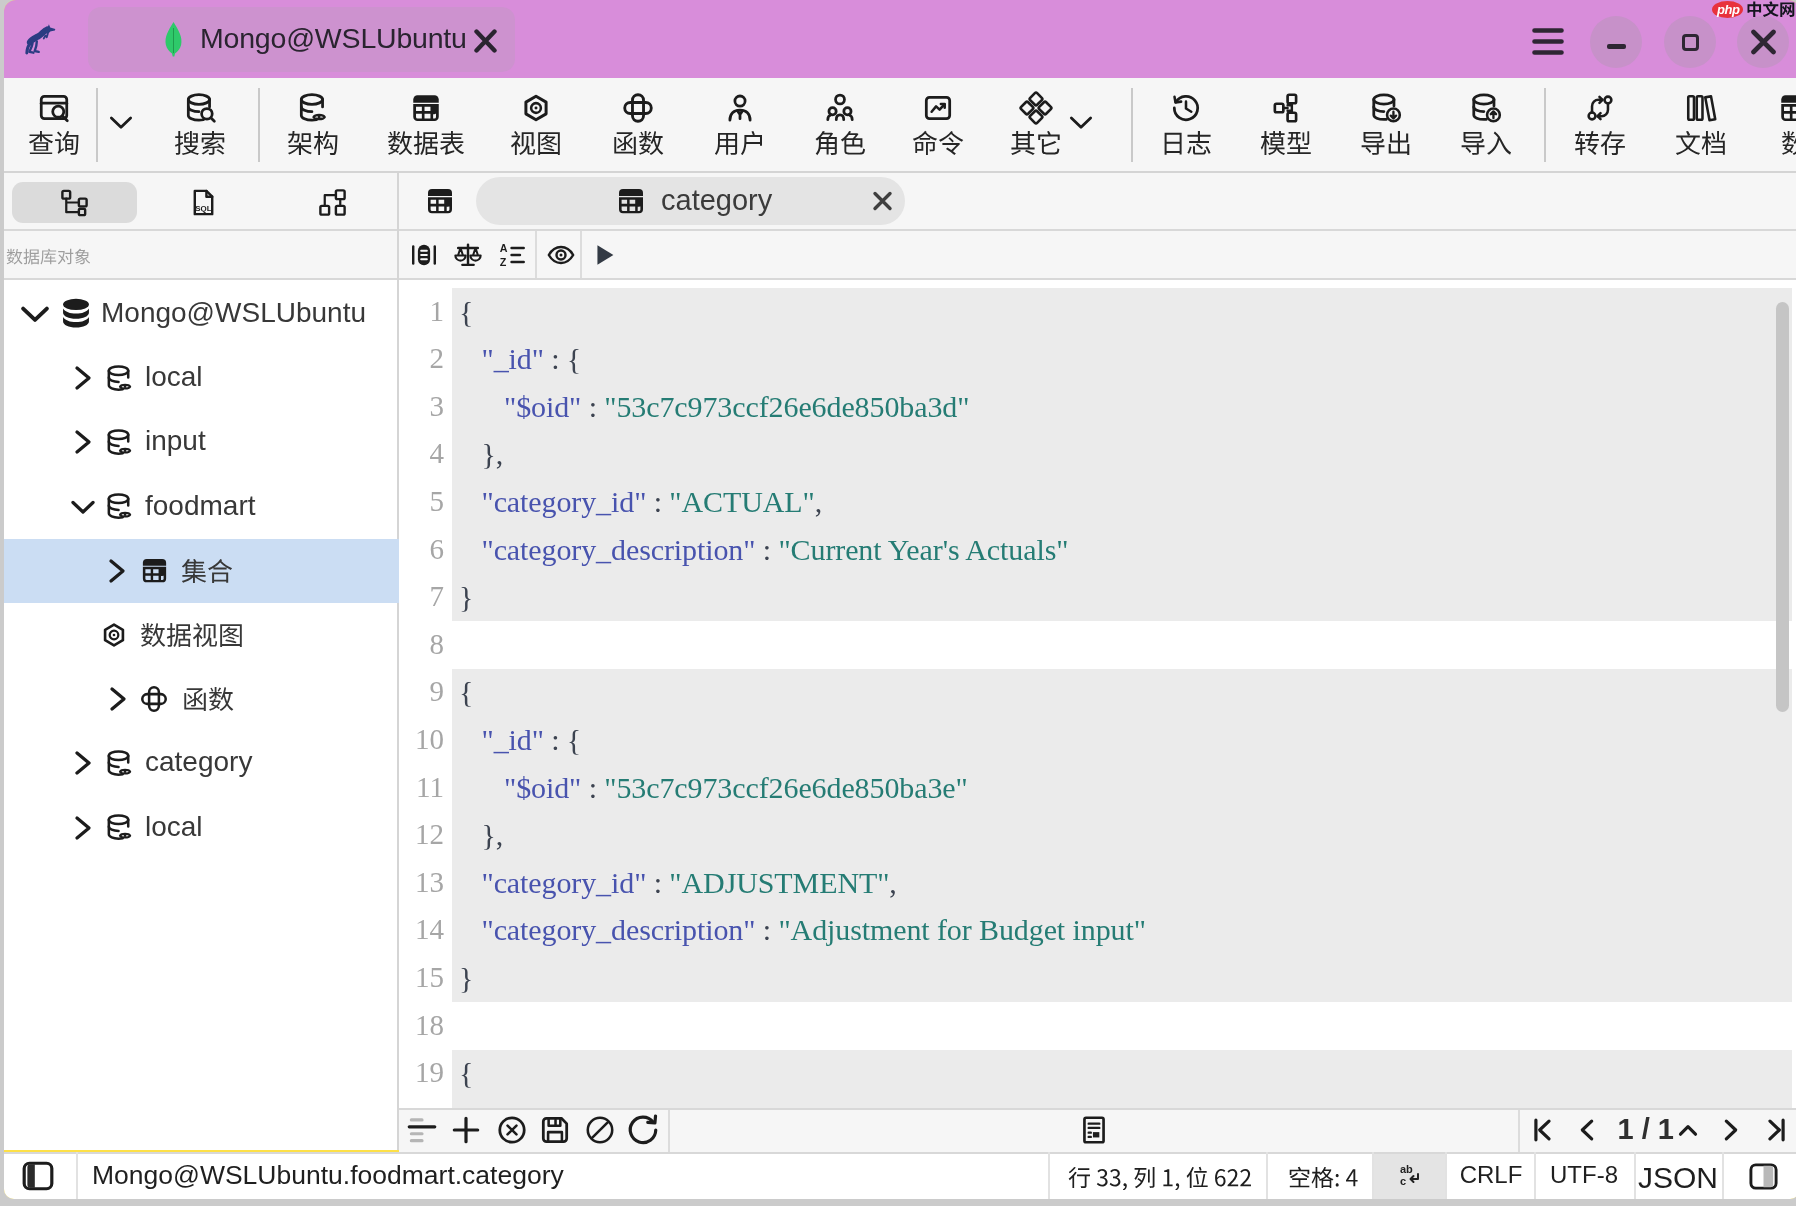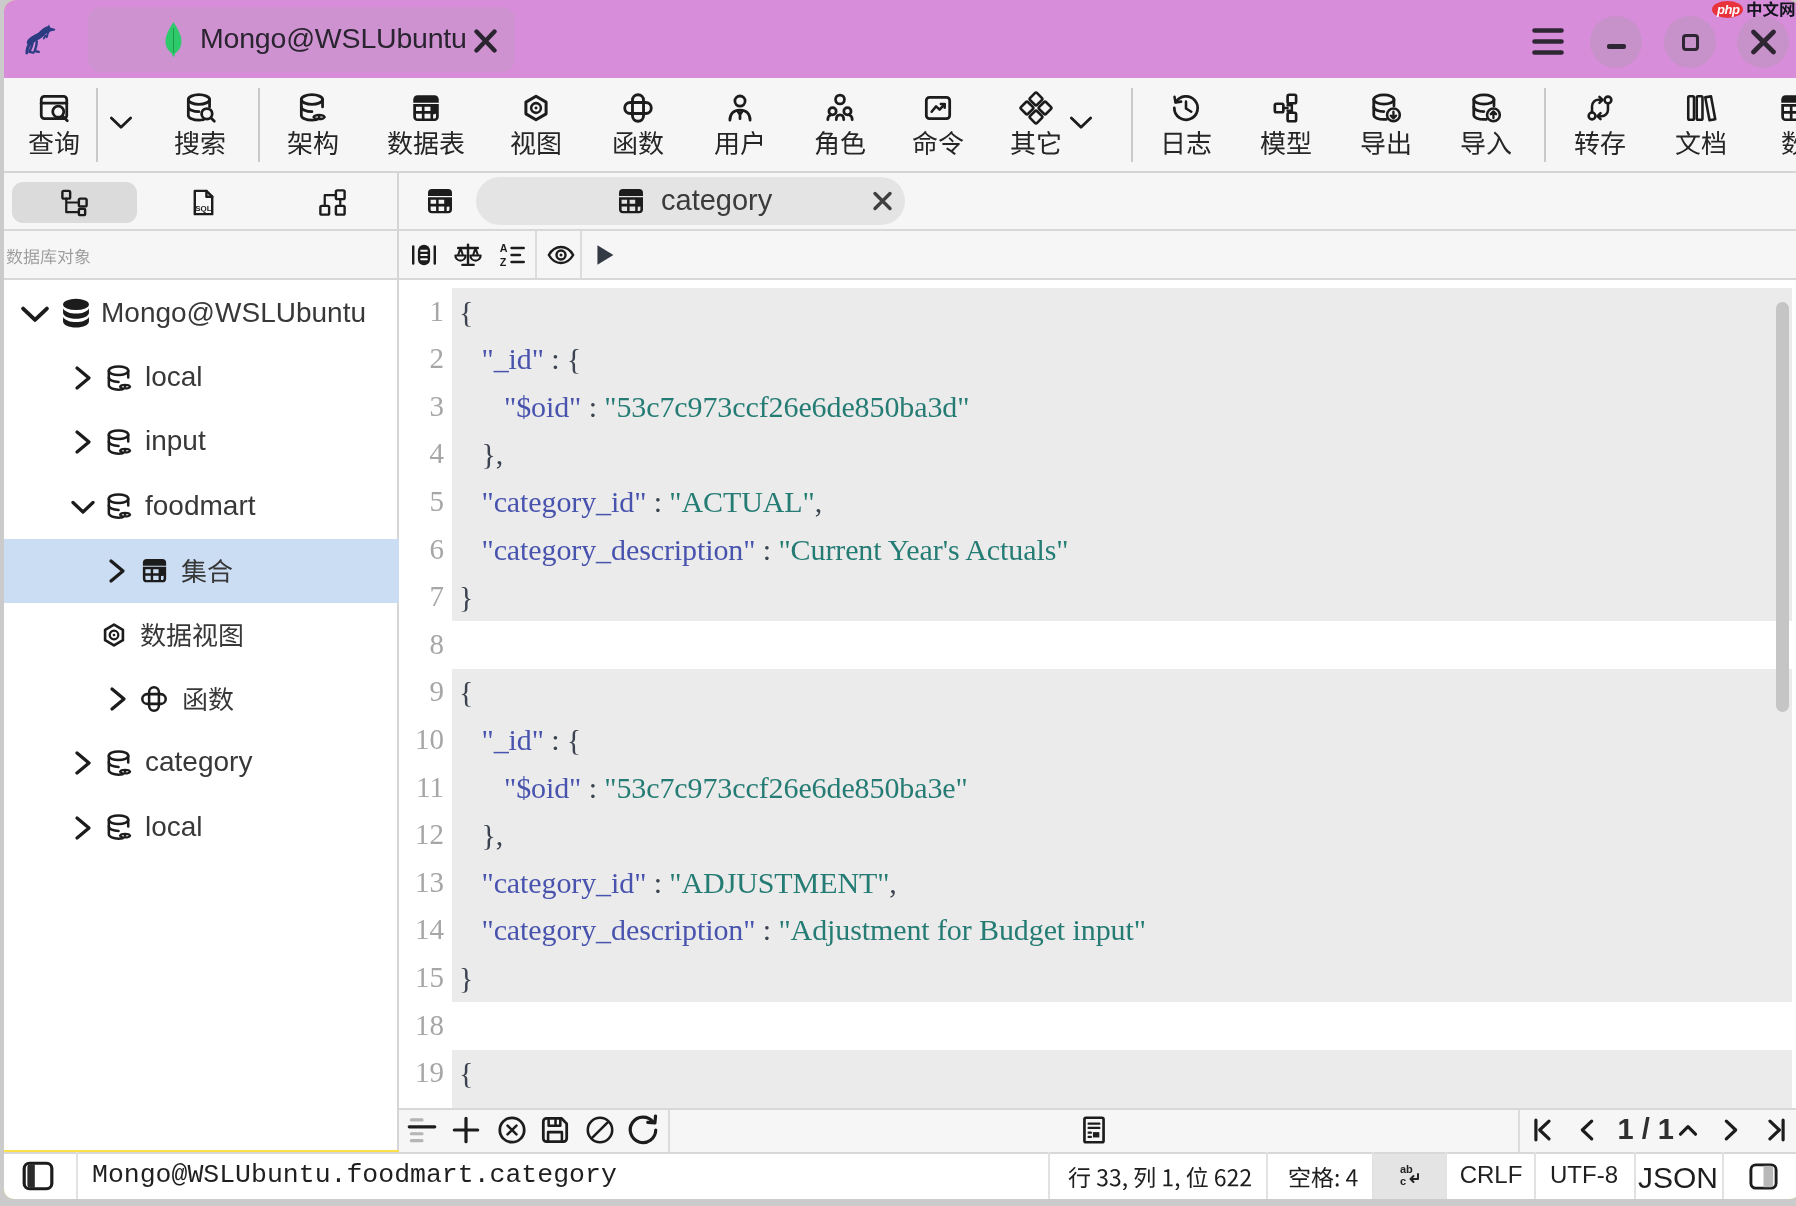--- a/index.html
+++ b/index.html
@@ -456,21 +456,21 @@
 <svg style="position:absolute;left:1758.0px;top:1115.0px" width="30.0" height="30.0" viewBox="0 0 32 32" fill="none" stroke="#1c1c1c" stroke-width="2.6" stroke-linecap="round" stroke-linejoin="round">
       <path d="M22.5 5.5 v21 M8.5 6.5 l10 9.5 -10 9.5" stroke-width="3.4"></path>
     </svg>
 <div class="abs" style="left:1600px;top:1113px;width:70px;height:34px;font-size:29px;font-weight:bold;color:#2f2f2f;text-align:right">1 / 1</div>
 <div class="abs" style="left:0;top:1152px;width:1796px;height:47px;background:#fff;border-top:2px solid #d8d8d8"></div>
 <svg style="position:absolute;left:17.0px;top:1159.0px" width="34.0" height="34.0" viewBox="0 0 32 32" fill="none" stroke="#1c1c1c" stroke-width="2.6" stroke-linecap="round" stroke-linejoin="round">
       <rect x="3" y="4" width="26" height="24" rx="5" stroke-width="3"></rect>
       <path d="M6 8 a3 3 0 0 1 3-3 h4 v22 h-4 a3 3 0 0 1 -3-3 Z" fill="#2b2b2b" stroke="none"></path>
     </svg>
 <div class="abs" style="left:72px;top:1152px;width:2px;height:47px;background:#e2e2e2"></div>
-<div class="abs" style="left:88px;top:1160px;width:700px;height:34px;font-family:Liberation Mono, monospace;font-size:26.5px;color:#1f1f1f">Mongo@WSLUbuntu.foodmart.category</div>
+<div class="abs" style="left:88px;top:1160px;width:700px;height:34px;font-family:Liberation Sans, sans-serif;font-size:26.5px;color:#1f1f1f">Mongo@WSLUbuntu.foodmart.category</div>
 <div class="abs" style="left:1044px;top:1152px;width:2px;height:47px;background:#e2e2e2"></div>
 <div class="abs" style="left:1262px;top:1152px;width:2px;height:47px;background:#e2e2e2"></div>
 <div class="abs" style="left:1368px;top:1152px;width:2px;height:47px;background:#e2e2e2"></div>
 <div class="abs" style="left:1441px;top:1152px;width:2px;height:47px;background:#e2e2e2"></div>
 <div class="abs" style="left:1530px;top:1152px;width:2px;height:47px;background:#e2e2e2"></div>
 <div class="abs" style="left:1630px;top:1152px;width:2px;height:47px;background:#e2e2e2"></div>
 <div class="abs" style="left:1718px;top:1152px;width:2px;height:47px;background:#e2e2e2"></div>
 <div class="abs" style="left:1370px;top:1154px;width:71px;height:45px;background:#e4e4e4"></div>
 <svg style="position:absolute;left:1063.9px;top:1165.8px" width="184.1" height="24.4" viewBox="0 -20.2 184.1 24.4">
       <path fill="#1f1f1f" d="M10 -17.9V-16.3H21.3V-17.9ZM6.1 -19.3C5 -17.7 2.7 -15.6 0.8 -14.3C1.1 -14 1.6 -13.3 1.8 -12.9C3.9 -14.4 6.3 -16.7 7.8 -18.7ZM9 -11.6V-9.9H16.7V-0.4C16.7 -0 16.6 0.1 16.1 0.1C15.7 0.1 14.2 0.1 12.5 0.1C12.8 0.6 13 1.3 13.1 1.8C15.4 1.8 16.7 1.8 17.5 1.5C18.2 1.2 18.5 0.7 18.5 -0.4V-9.9H22V-11.6ZM7.1 -14.4C5.5 -11.8 2.9 -9.1 0.6 -7.4C0.9 -7.1 1.5 -6.3 1.8 -6C2.6 -6.6 3.5 -7.5 4.4 -8.4V1.9H6.1V-10.3C7.1 -11.4 8 -12.6 8.7 -13.8Z M34.2 0.3C37.2 0.3 39.6 -1.5 39.6 -4.5C39.6 -6.8 38 -8.3 36.1 -8.8V-8.9C37.9 -9.5 39.1 -10.9 39.1 -12.9C39.1 -15.6 37 -17.2 34.1 -17.2C32.2 -17.2 30.7 -16.3 29.4 -15.2L30.6 -13.8C31.5 -14.8 32.7 -15.5 34.1 -15.5C35.8 -15.5 36.9 -14.4 36.9 -12.8C36.9 -11 35.7 -9.6 32.2 -9.6V-8C36.2 -8 37.5 -6.6 37.5 -4.6C37.5 -2.6 36.1 -1.4 34.1 -1.4C32.2 -1.4 30.9 -2.4 29.9 -3.4L28.8 -2C29.9 -0.8 31.6 0.3 34.2 0.3Z M47 0.3C50 0.3 52.4 -1.5 52.4 -4.5C52.4 -6.8 50.8 -8.3 48.8 -8.8V-8.9C50.6 -9.5 51.8 -10.9 51.8 -12.9C51.8 -15.6 49.7 -17.2 46.9 -17.2C45 -17.2 43.5 -16.3 42.2 -15.2L43.3 -13.8C44.3 -14.8 45.5 -15.5 46.8 -15.5C48.6 -15.5 49.7 -14.4 49.7 -12.8C49.7 -11 48.5 -9.6 45 -9.6V-8C48.9 -8 50.3 -6.6 50.3 -4.6C50.3 -2.6 48.9 -1.4 46.8 -1.4C44.9 -1.4 43.7 -2.4 42.7 -3.4L41.6 -2C42.7 -0.8 44.3 0.3 47 0.3Z M55.4 4.4C57.5 3.5 58.8 1.8 58.8 -0.4C58.8 -2 58.1 -2.9 57 -2.9C56.1 -2.9 55.4 -2.3 55.4 -1.4C55.4 -0.5 56.1 0 56.9 0L57.2 0C57.2 1.4 56.3 2.5 54.9 3.1Z M80 -16.7V-3.8H81.7V-16.7ZM84.7 -19.2V-0.4C84.7 -0 84.6 0.1 84.2 0.1C83.9 0.1 82.7 0.1 81.4 0.1C81.6 0.6 81.9 1.3 82 1.7C83.7 1.7 84.8 1.7 85.5 1.4C86.2 1.2 86.5 0.7 86.5 -0.4V-19.2ZM69.4 -6.9C70.6 -6.1 72 -5 72.9 -4.2C71.3 -2 69.3 -0.4 67 0.5C67.4 0.9 67.9 1.5 68.1 2C73 -0.2 76.5 -4.7 77.7 -12.7L76.6 -13L76.3 -12.9H71.1C71.5 -14.1 71.8 -15.2 72.1 -16.4H78.4V-18.1H66.6V-16.4H70.4C69.6 -12.9 68.3 -9.6 66.4 -7.5C66.8 -7.2 67.5 -6.7 67.8 -6.3C68.9 -7.7 69.8 -9.4 70.6 -11.4H75.8C75.3 -9.2 74.7 -7.3 73.8 -5.7C72.9 -6.5 71.5 -7.5 70.4 -8.2Z M95.4 0H104.6V-1.7H101.3V-16.9H99.7C98.7 -16.3 97.7 -15.9 96.2 -15.7V-14.3H99.2V-1.7H95.4Z M107.9 4.4C109.9 3.5 111.2 1.8 111.2 -0.4C111.2 -2 110.6 -2.9 109.5 -2.9C108.6 -2.9 107.9 -2.3 107.9 -1.4C107.9 -0.5 108.6 0 109.4 0L109.7 0C109.6 1.4 108.8 2.5 107.4 3.1Z M126.2 -15.1V-13.5H138.7V-15.1ZM127.7 -11.7C128.4 -8.5 129.1 -4.3 129.3 -1.8L131 -2.3C130.7 -4.7 130 -8.8 129.3 -12.1ZM130.8 -19C131.2 -17.9 131.7 -16.4 131.9 -15.4L133.6 -15.9C133.4 -16.9 132.9 -18.3 132.4 -19.5ZM125.2 -0.8V0.9H139.7V-0.8H134.9C135.7 -3.9 136.7 -8.4 137.3 -11.9L135.5 -12.2C135.1 -8.8 134.2 -3.9 133.3 -0.8ZM124.3 -19.2C123 -15.7 120.8 -12.3 118.6 -10.1C118.9 -9.7 119.4 -8.8 119.6 -8.3C120.3 -9.2 121.1 -10.1 121.8 -11.1V1.8H123.6V-13.8C124.5 -15.4 125.3 -17.1 125.9 -18.7Z M152.8 0.3C155.4 0.3 157.6 -1.9 157.6 -5.2C157.6 -8.7 155.8 -10.5 152.9 -10.5C151.6 -10.5 150.1 -9.7 149.1 -8.4C149.2 -13.7 151.1 -15.4 153.5 -15.4C154.5 -15.4 155.5 -14.9 156.1 -14.1L157.3 -15.4C156.4 -16.4 155.1 -17.2 153.4 -17.2C150.1 -17.2 147.1 -14.7 147.1 -8.1C147.1 -2.5 149.5 0.3 152.8 0.3ZM149.2 -6.8C150.3 -8.3 151.5 -8.9 152.6 -8.9C154.6 -8.9 155.6 -7.5 155.6 -5.2C155.6 -2.9 154.4 -1.4 152.8 -1.4C150.6 -1.4 149.4 -3.3 149.2 -6.8Z M159.6 0H170.2V-1.8H165.6C164.7 -1.8 163.7 -1.7 162.8 -1.7C166.8 -5.4 169.4 -8.8 169.4 -12.2C169.4 -15.2 167.5 -17.2 164.5 -17.2C162.4 -17.2 160.9 -16.2 159.5 -14.7L160.7 -13.5C161.7 -14.6 162.9 -15.5 164.2 -15.5C166.3 -15.5 167.3 -14.1 167.3 -12.1C167.3 -9.2 164.9 -5.9 159.6 -1.2Z M172.4 0H183V-1.8H178.3C177.5 -1.8 176.4 -1.7 175.6 -1.7C179.5 -5.4 182.2 -8.8 182.2 -12.2C182.2 -15.2 180.3 -17.2 177.3 -17.2C175.1 -17.2 173.6 -16.2 172.3 -14.7L173.5 -13.5C174.5 -14.6 175.6 -15.5 177 -15.5C179.1 -15.5 180.1 -14.1 180.1 -12.1C180.1 -9.2 177.7 -5.9 172.4 -1.2Z"></path>

